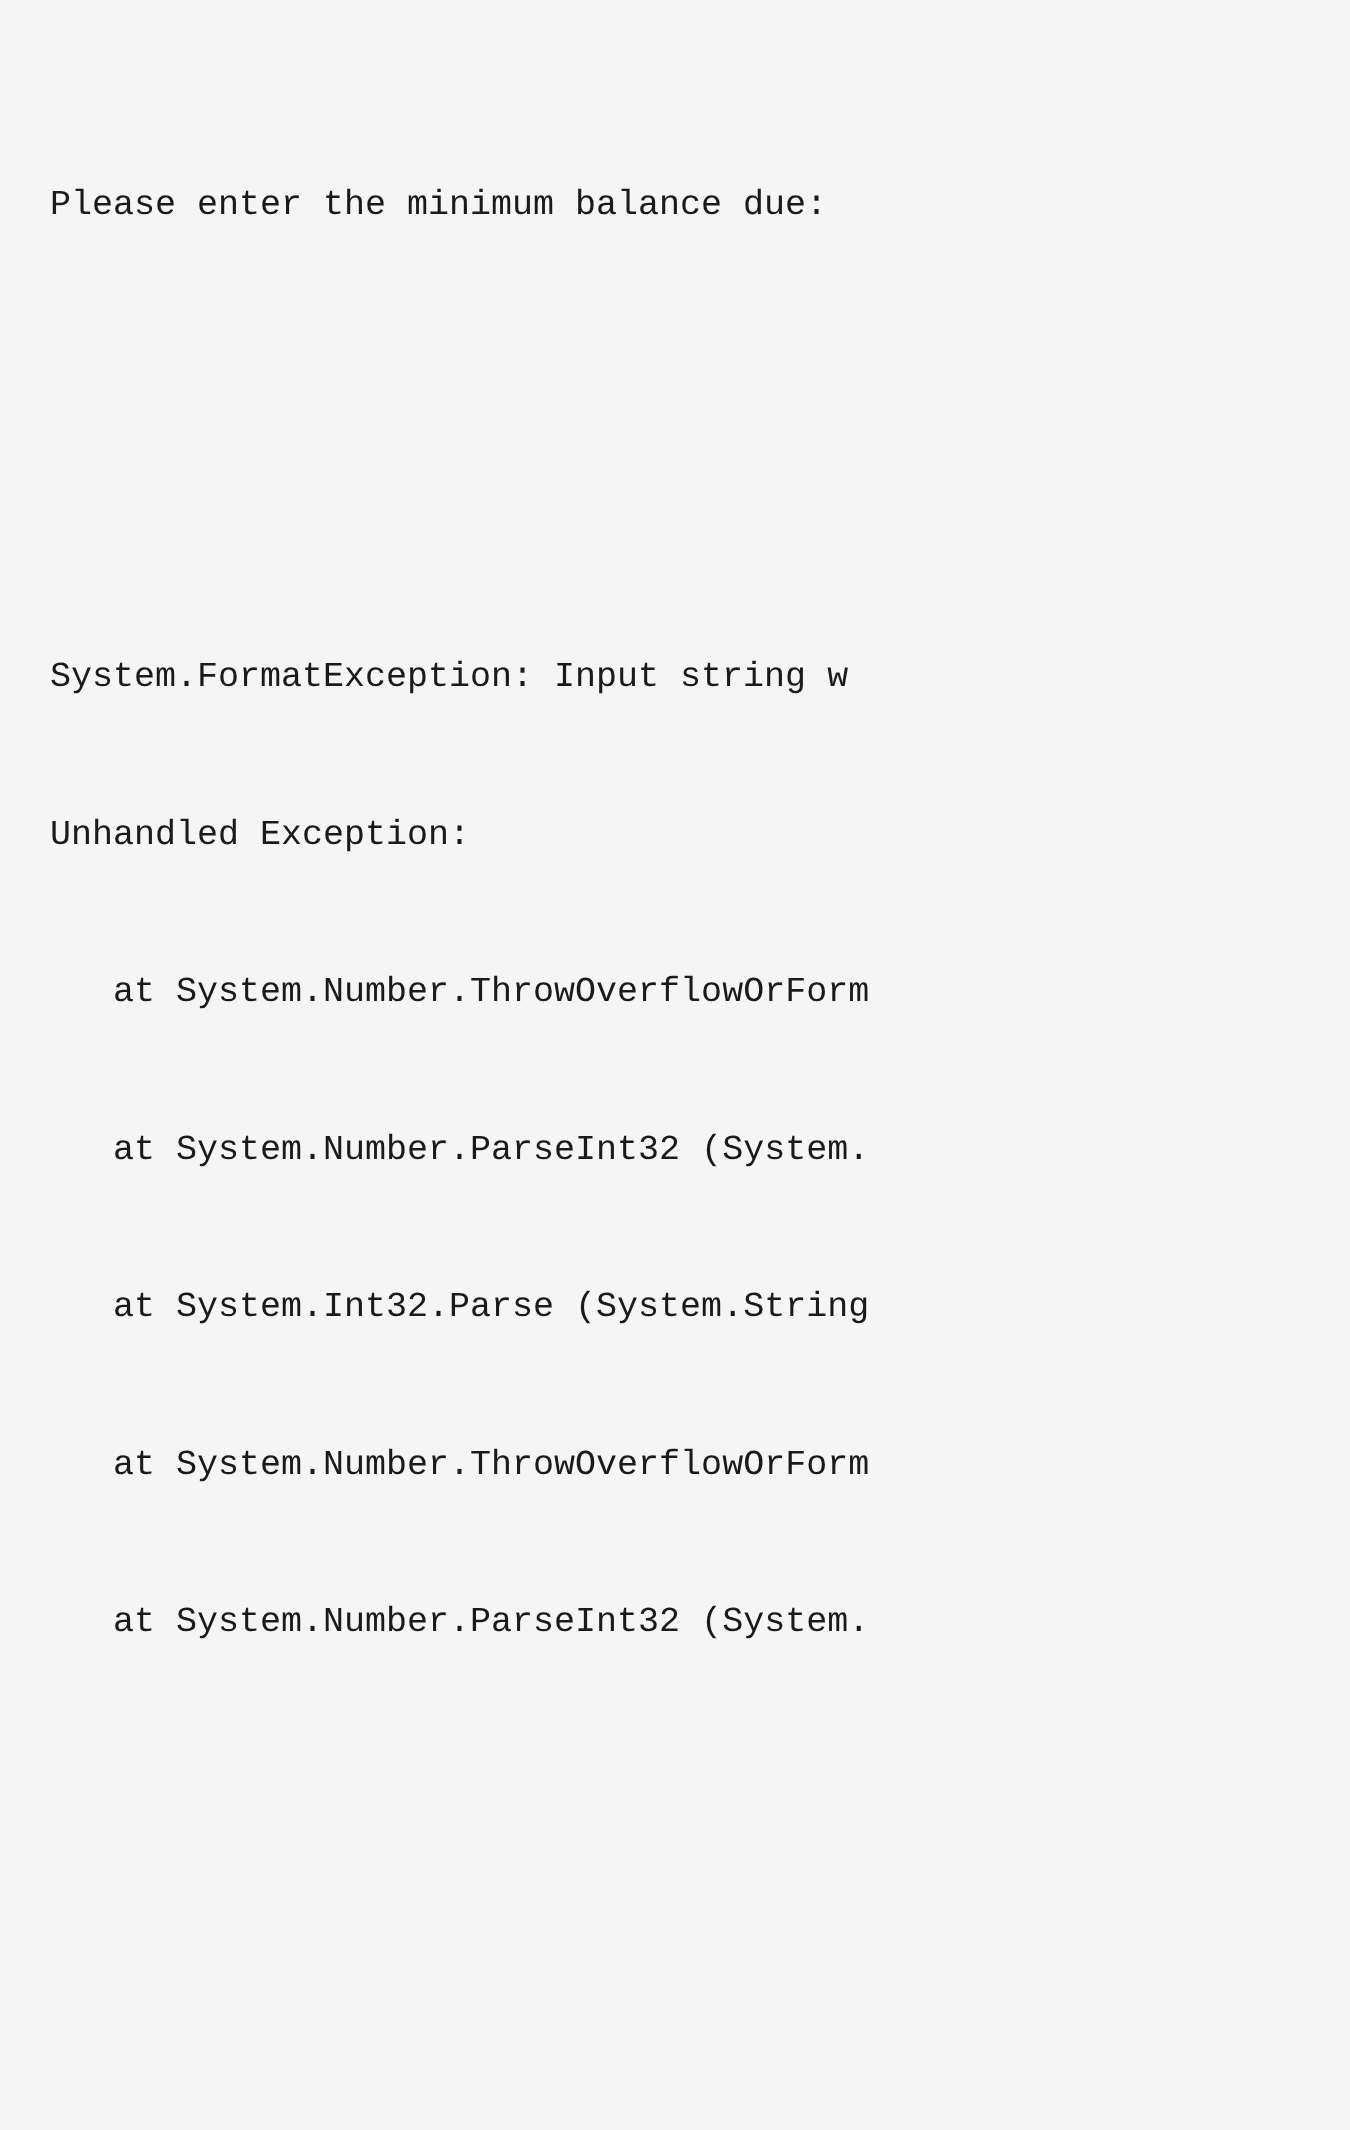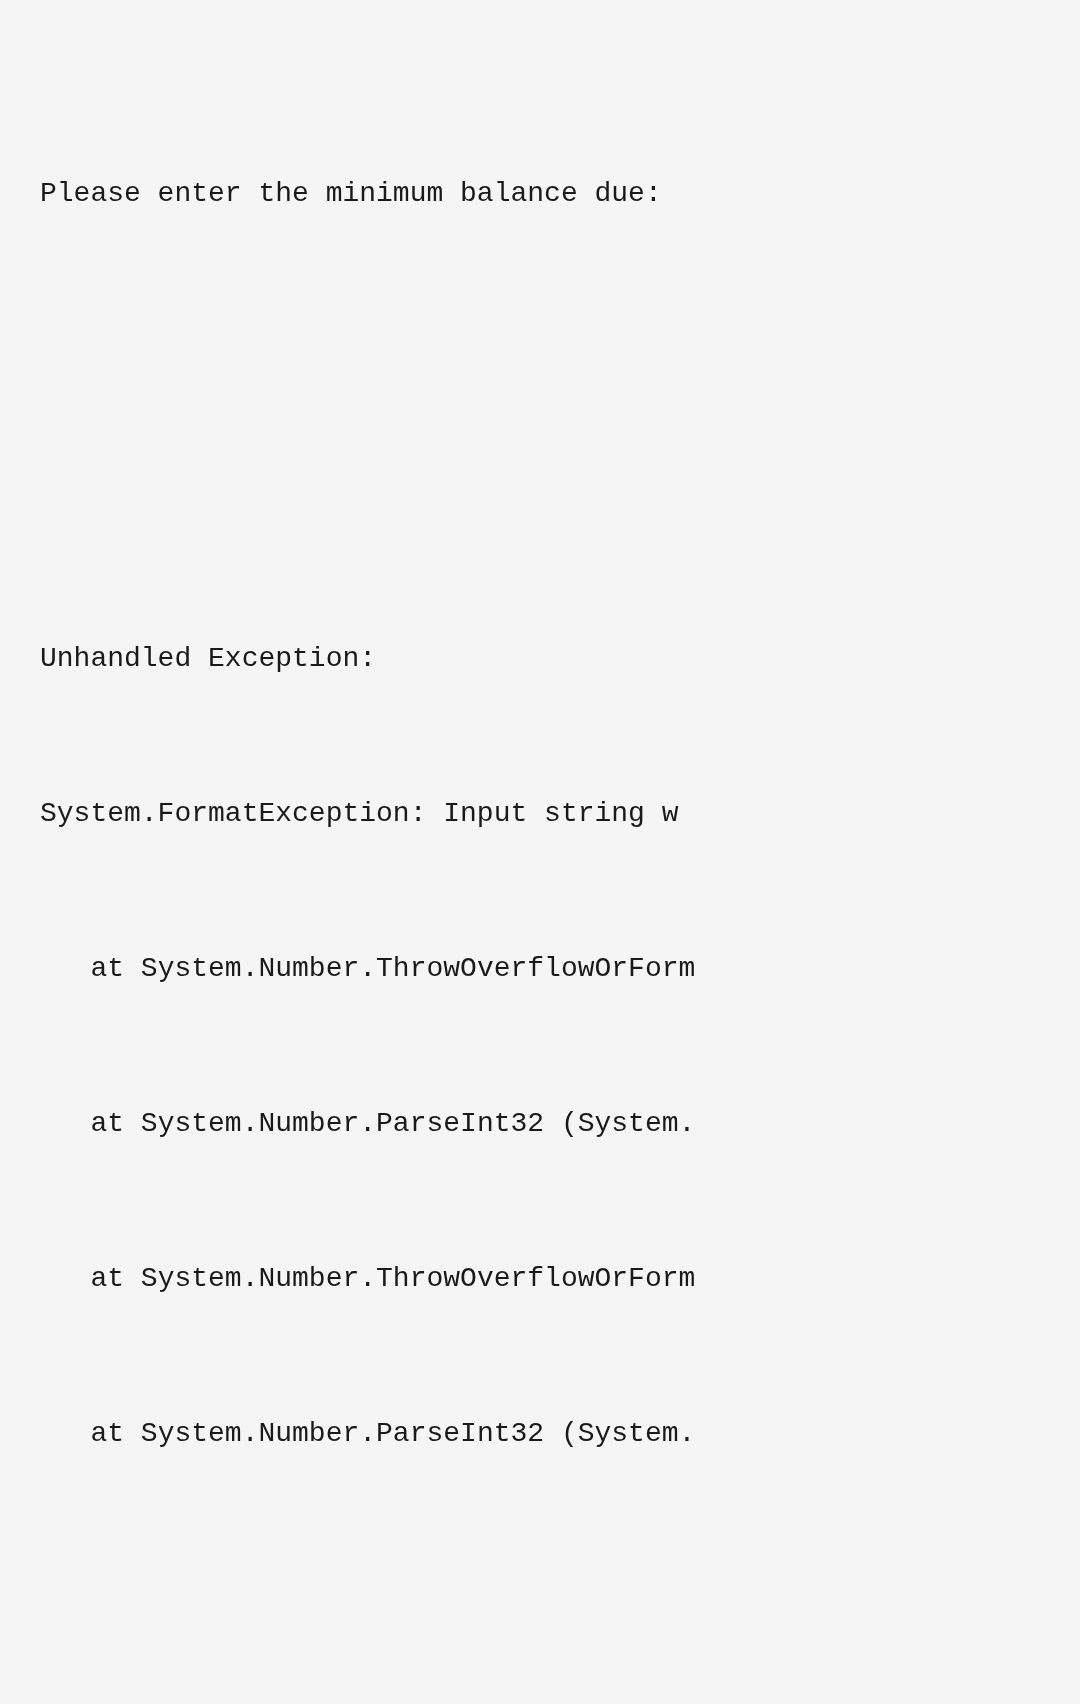--- a/index.html
+++ b/index.html
@@ -34,35 +34,35 @@
       font-family: 'Courier New', Courier, monospace;
       font-size: 28px;
       color: #1a1a1a;
       line-height: 1.5;
       white-space: pre-wrap;
       word-break: break-all;
     }
 
     .console-output .line {
       display: block;
-      margin-top: 29px;
     }
   </style>
 </head>
 <body>
 
 <div class="main-container">
 
   <div class="console-output">
     <span class="line">Please enter the minimum balance due:</span>
     <span class="line">&nbsp;</span>
     <span class="line">&nbsp;</span>
+    <span class="line">System.FormatException: Input string w</span>
     <span class="line">Unhandled Exception:</span>
-    <span class="line">System.FormatException: Input string w</span>
     <span class="line">   at System.Number.ThrowOverflowOrForm</span>
     <span class="line">   at System.Number.ParseInt32 (System.</span>
+    <span class="line">   at System.Int32.Parse (System.String</span>
     <span class="line">   at System.Number.ThrowOverflowOrForm</span>
     <span class="line">   at System.Number.ParseInt32 (System.</span>
     
     
   </div>
 
 </div>
 
 </body></html>

